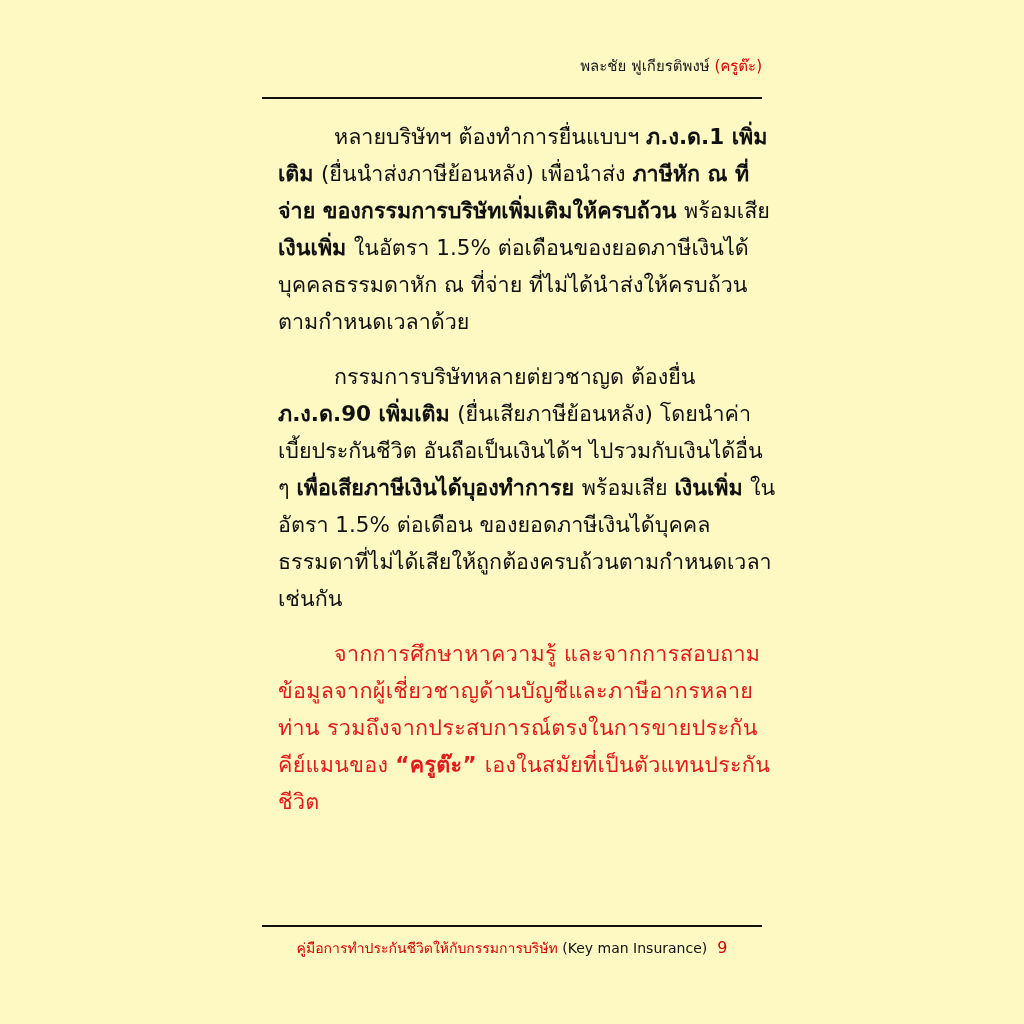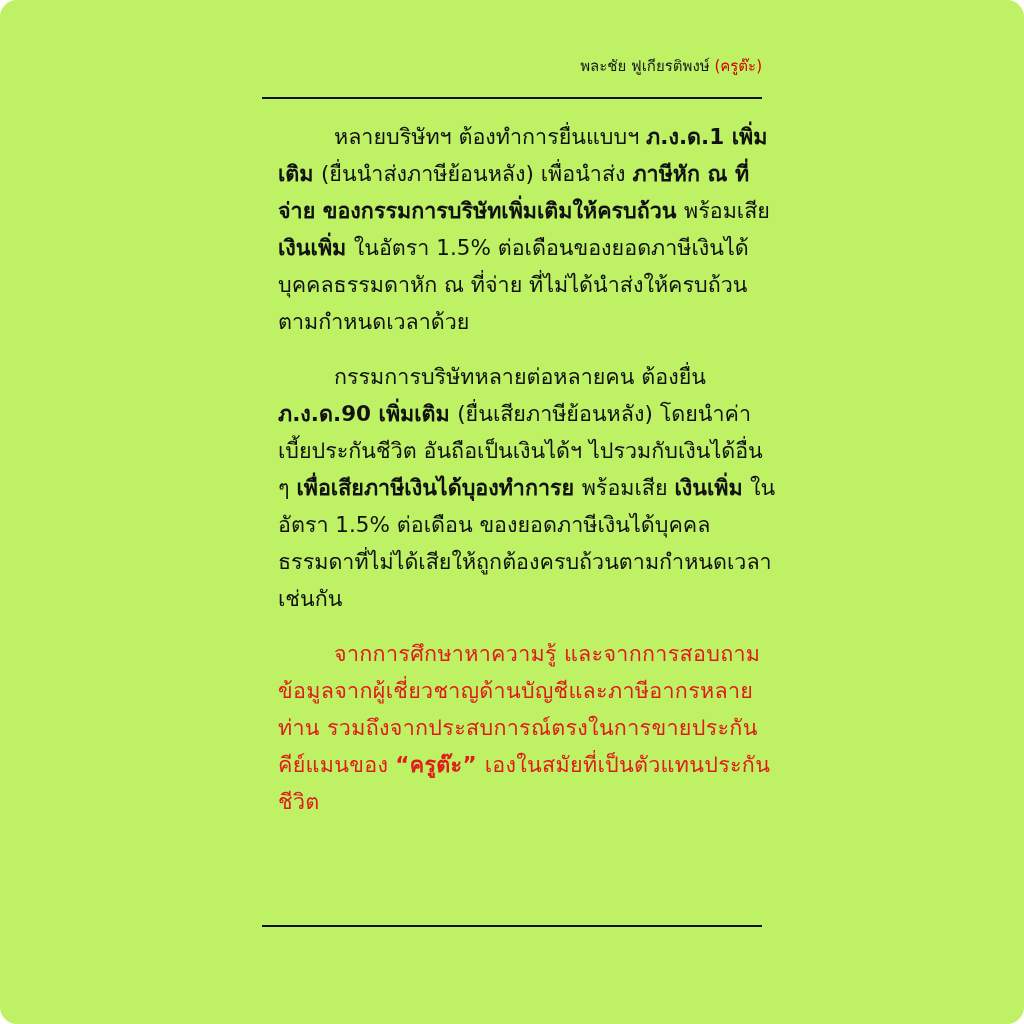--- a/index.html
+++ b/index.html
@@ -13,22 +13,21 @@
     font-family: "DejaVu Sans", "Liberation Sans", sans-serif;
     overflow: hidden;
   }
 
   .page {
     position: absolute;
     left: 0;
     top: 0;
     width: 1024px;
     height: 1024px;
-    background: #bef264;
-    border-radius: 17px;
+    background: #fef9c3;
   }
 
   
   .content-col {
     position: absolute;
     left: 262px;
     top: 0;
     width: 500px;
     height: 1024px;
   }
@@ -126,26 +125,29 @@
 
     <div class="rule-top"></div>
 
     <div class="body-text">
 
       <p class="para">
         <span>หลายบริษัทฯ ต้องทำการยื่นแบบฯ </span><b>ภ.ง.ด.1 เพิ่มเติม </b><span>(ยื่นนำส่งภาษีย้อนหลัง) เพื่อนำส่ง </span><b>ภาษีหัก ณ ที่จ่าย ของกรรมการบริษัทเพิ่มเติมให้ครบถ้วน </b><span>พร้อมเสีย </span><b>เงินเพิ่ม </b><span>ในอัตรา 1.5% ต่อเดือนของยอดภาษีเงินได้บุคคลธรรมดาหัก ณ ที่จ่าย ที่ไม่ได้นำส่งให้ครบถ้วนตามกำหนดเวลาด้วย</span>
       </p>
 
       <p class="para">
-        <span>กรรมการบริษัทหลายต่อหลายคน ต้องยื่น </span><b>ภ.ง.ด.90 เพิ่มเติม </b><span>(ยื่นเสียภาษีย้อนหลัง) โดยนำค่าเบี้ยประกันชีวิต อันถือเป็นเงินได้ฯ ไปรวมกับเงินได้อื่น ๆ </span><b>เพื่อเสียภาษีเงินได้บุองทำการย </b><span>พร้อมเสีย </span><b>เงินเพิ่ม </b><span>ในอัตรา 1.5% ต่อเดือน ของยอดภาษีเงินได้บุคคลธรรมดาที่ไม่ได้เสียให้ถูกต้องครบถ้วนตามกำหนดเวลาเช่นกัน</span>
+        <span>กรรมการบริษัทหลายต่ยวชาญด ต้องยื่น </span><b>ภ.ง.ด.90 เพิ่มเติม </b><span>(ยื่นเสียภาษีย้อนหลัง) โดยนำค่าเบี้ยประกันชีวิต อันถือเป็นเงินได้ฯ ไปรวมกับเงินได้อื่น ๆ </span><b>เพื่อเสียภาษีเงินได้บุองทำการย </b><span>พร้อมเสีย </span><b>เงินเพิ่ม </b><span>ในอัตรา 1.5% ต่อเดือน ของยอดภาษีเงินได้บุคคลธรรมดาที่ไม่ได้เสียให้ถูกต้องครบถ้วนตามกำหนดเวลาเช่นกัน</span>
       </p>
 
       <p class="para red">
         <span>จากการศึกษาหาความรู้ และจากการสอบถามข้อมูลจากผู้เชี่ยวชาญด้านบัญชีและภาษีอากรหลายท่าน รวมถึงจากประสบการณ์ตรงในการขายประกันคีย์แมนของ </span><b>“ครูต๊ะ” </b><span>เองในสมัยที่เป็นตัวแทนประกันชีวิต</span>
       </p>
 
     </div>
 
     <div class="rule-bottom"></div>
 
+    <div class="footer">
+      <span>คู่มือการทำประกันชีวิตให้กับกรรมการบริษัท </span><span class="footer-en">(Key man Insurance)</span><span class="page-num">9</span>
+    </div>
 
   </div>
 </div>
 
 </body></html>

